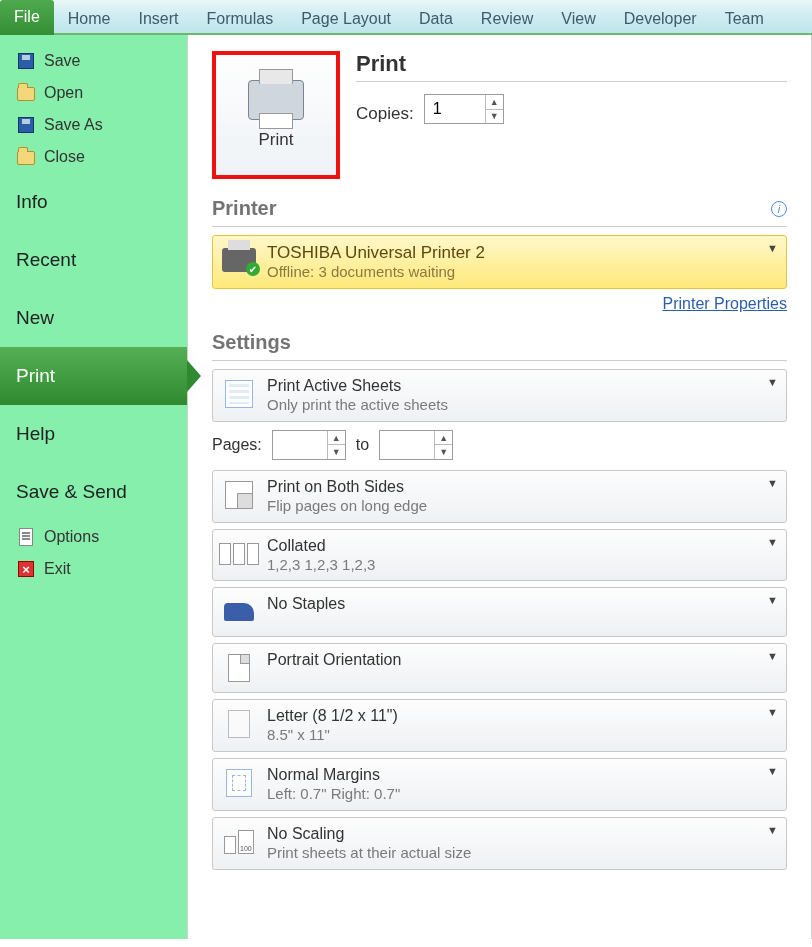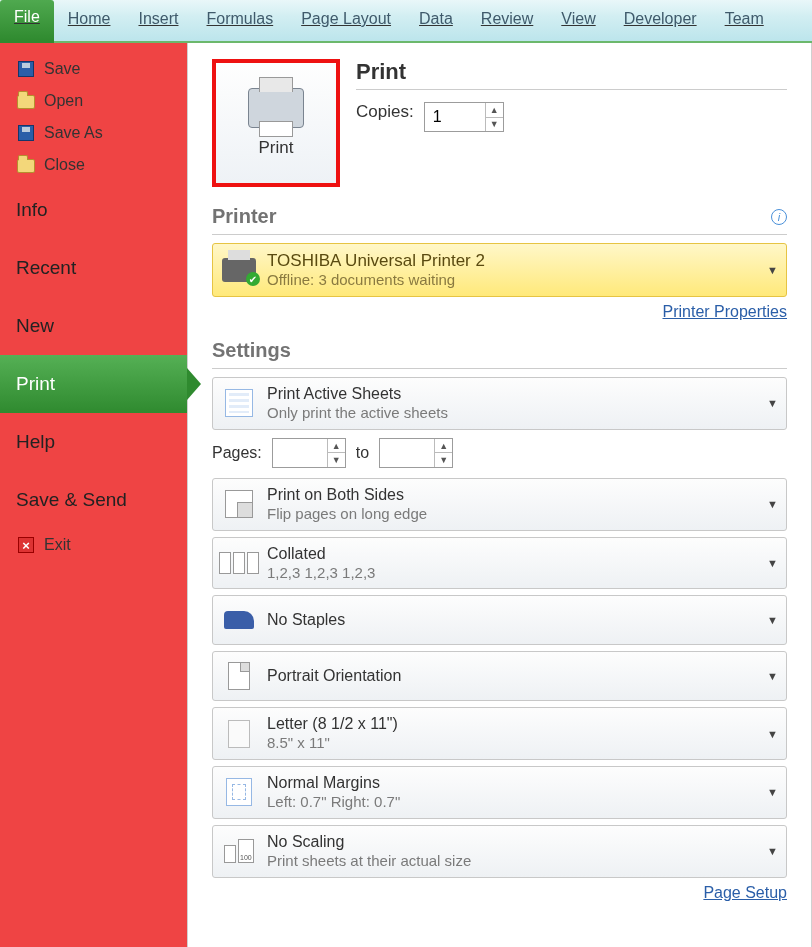--- a/index.html
+++ b/index.html
@@ -1,26 +1,26 @@
 <!DOCTYPE html>
 <html><head>
 <meta charset="utf-8">
 <style>
 * { margin: 0; padding: 0; box-sizing: border-box; font-family: "Segoe UI", Tahoma, sans-serif; }
 body { width: 812px; height: 947px; background: #fff; font-size: 15px; color: #333; overflow: hidden; }
 
 
-.ribbon { height: 43px; display: flex; background: linear-gradient(180deg, #e9f7f9 0%, #d2eef2 40%, #bce5ec 100%); border-bottom: 2px solid #6cb86c; text-decoration: underline; }
+.ribbon { height: 35px; display: flex; background: linear-gradient(180deg, #e9f7f9 0%, #d2eef2 40%, #bce5ec 100%); border-bottom: 2px solid #6cb86c; }
 .ribbon .tab { padding: 10px 14px 0 14px; color: #3f5a6b; cursor: pointer; font-size: 16px; }
 .ribbon .tab.active { background: linear-gradient(180deg, #4fa94f 0%, #2f8a2f 100%); color: #fff; border-top-left-radius: 3px; border-top-right-radius: 3px; padding-top: 8px; padding-bottom: 10px; height: 43px; border-bottom: 2px solid #2f8a2f; }
 
 .body { display: flex; height: calc(100% - 43px); }
 
 
-.nav { width: 188px; background: #ef4444; border-right: 1px solid #d0d0d0; padding-top: 10px; }
+.nav { width: 188px; background: #86efac; border-right: 1px solid #d0d0d0; padding-top: 10px; }
 .nav .file-item { display: flex; align-items: center; padding: 6px 16px; color: #333; cursor: pointer; gap: 8px; font-size: 16px; }
 .nav .big-item { padding: 18px 16px; font-size: 19px; color: #222; cursor: pointer; }
 .nav .big-item.active { background: linear-gradient(180deg, #55b055 0%, #2f8a2f 100%); color: #fff; position: relative; }
 .nav .big-item.active::after { content: ""; position: absolute; right: -14px; top: 50%; transform: translateY(-50%); border-left: 14px solid #2f8a2f; border-top: 16px solid transparent; border-bottom: 16px solid transparent; }
 
 .icon16 { width: 20px; height: 20px; display: inline-flex; align-items: center; justify-content: center; flex-shrink: 0; }
 .disk { width: 16px; height: 16px; background: #2a5ea8; border: 1px solid #15366a; position: relative; }
 .disk::after { content: ""; position: absolute; left: 3px; right: 3px; top: 1px; height: 5px; background: #bcd; }
 .folder { width: 18px; height: 14px; background: #f3d77a; border: 1px solid #b58f2e; border-radius: 2px; position: relative; top: 1px; }
 .folder::before { content: ""; position: absolute; top: -5px; left: 0; width: 8px; height: 4px; background: #f3d77a; border: 1px solid #b58f2e; border-bottom: none; border-radius: 2px 2px 0 0; }
@@ -33,34 +33,34 @@
 .print-row { display: flex; gap: 16px; align-items: flex-start; }
 .print-btn { width: 128px; height: 128px; border: 4px solid #e11; background: linear-gradient(180deg, #fefefe, #eef2f6); display: flex; flex-direction: column; align-items: center; justify-content: center; gap: 10px; cursor: pointer; }
 .printer-big { width: 56px; height: 40px; background: #cfd6dd; border: 1px solid #7a8490; border-radius: 4px; position: relative; }
 .printer-big::before { content: ""; position: absolute; top: -12px; left: 10px; right: 10px; height: 14px; background: #e8e8e8; border: 1px solid #999; border-bottom: none; }
 .printer-big::after { content: ""; position: absolute; bottom: -10px; left: 10px; right: 10px; height: 14px; background: #fff; border: 1px solid #999; }
 .print-btn .lbl { font-size: 17px; color: #333; }
 
 .print-head { flex: 1; }
 .print-head h2 { font-size: 22px; font-weight: bold; margin-bottom: 4px; }
 .print-head hr { border: none; border-top: 1px solid #ccc; margin-bottom: 12px; }
-.copies { display: flex; align-items: flex-start; gap: 10px; font-size: 17px; }
+.copies { display: flex; align-items: flex-end; gap: 10px; font-size: 17px; }
 .spinner { display: flex; border: 1px solid #9c9c9c; height: 30px; background: #fff; }
 .spinner input { border: none; padding: 0 8px; width: 60px; font-size: 16px; outline: none; }
 .spinarrows { width: 18px; display: flex; flex-direction: column; border-left: 1px solid #bbb; }
 .spinarrows div { flex: 1; display: flex; align-items: center; justify-content: center; font-size: 9px; color: #555; cursor: pointer; }
 .spinarrows div:first-child { border-bottom: 1px solid #bbb; }
 
 .section { margin-top: 18px; }
 .section-head { display: flex; align-items: center; justify-content: space-between; }
 .section h3 { font-size: 20px; font-weight: bold; color: #737373; }
 .section hr { border: none; border-top: 1px solid #ccc; margin: 6px 0 8px 0; }
 .info-i { width: 16px; height: 16px; border: 1px solid #4a90d9; border-radius: 50%; color: #4a90d9; font-size: 11px; font-style: italic; display: flex; align-items: center; justify-content: center; cursor: pointer; }
 
-.dropdown { border: 1px solid #c8c8c8; border-radius: 3px; background: linear-gradient(180deg, #fdfdfd, #eef1f4); display: flex; align-items: center; padding: 6px 8px; gap: 10px; cursor: pointer; margin-bottom: 6px; }
+.dropdown { border: 1px solid #c8c8c8; border-radius: 3px; background: linear-gradient(180deg, #fdfdfd, #eef1f4); display: flex; align-items: flex-start; padding: 6px 8px; gap: 10px; cursor: pointer; margin-bottom: 6px; }
 .dropdown .dicon { width: 36px; height: 36px; flex-shrink: 0; display: flex; align-items: center; justify-content: center; }
 .dropdown .dtxt { flex: 1; line-height: 1.25; }
 .dropdown .dtxt .t1 { font-size: 16px; color: #333; }
 .dropdown .dtxt .t2 { font-size: 15px; color: #7a7a7a; }
 .dropdown .caret { font-size: 11px; color: #444; }
 
 .dropdown.printer { background: linear-gradient(180deg, #fff7c8 0%, #ffe97a 100%); border-color: #e6c443; }
 .dropdown.printer .dtxt .t1 { color: #5a4a10; font-size: 17px; }
 .dropdown.printer .dtxt .t2 { color: #8a7a40; }
 
@@ -136,20 +136,26 @@
 
     <div class="big-item">Info</div>
     <div class="big-item">Recent</div>
     <div class="big-item">New</div>
     <div class="big-item active">Print</div>
     <div class="big-item">Help</div>
     <div class="big-item">Save &amp; Send</div>
 
     <div class="file-item">
       <span class="icon16">
+          <span class="docpage"></span>
+        </span>
+      <span>Options</span>
+    </div>
+    <div class="file-item">
+      <span class="icon16">
           <span class="redx">×</span>
         </span>
       <span>Exit</span>
     </div>
   </div>
 
   <div class="main">
 
     <div class="print-row">
       <div class="print-btn">
@@ -300,17 +306,16 @@
               <div class="p2"></div>
             </div>
           </div>
         <div class="dtxt">
           <div class="t1">No Scaling</div>
           <div class="t2">Print sheets at their actual size</div>
         </div>
         <div class="caret">▼</div>
       </div>
 
-      <div class="linkrow"><a>Page Setup</a></div>
     </div>
 
   </div>
 </div>
 
 </body></html>

